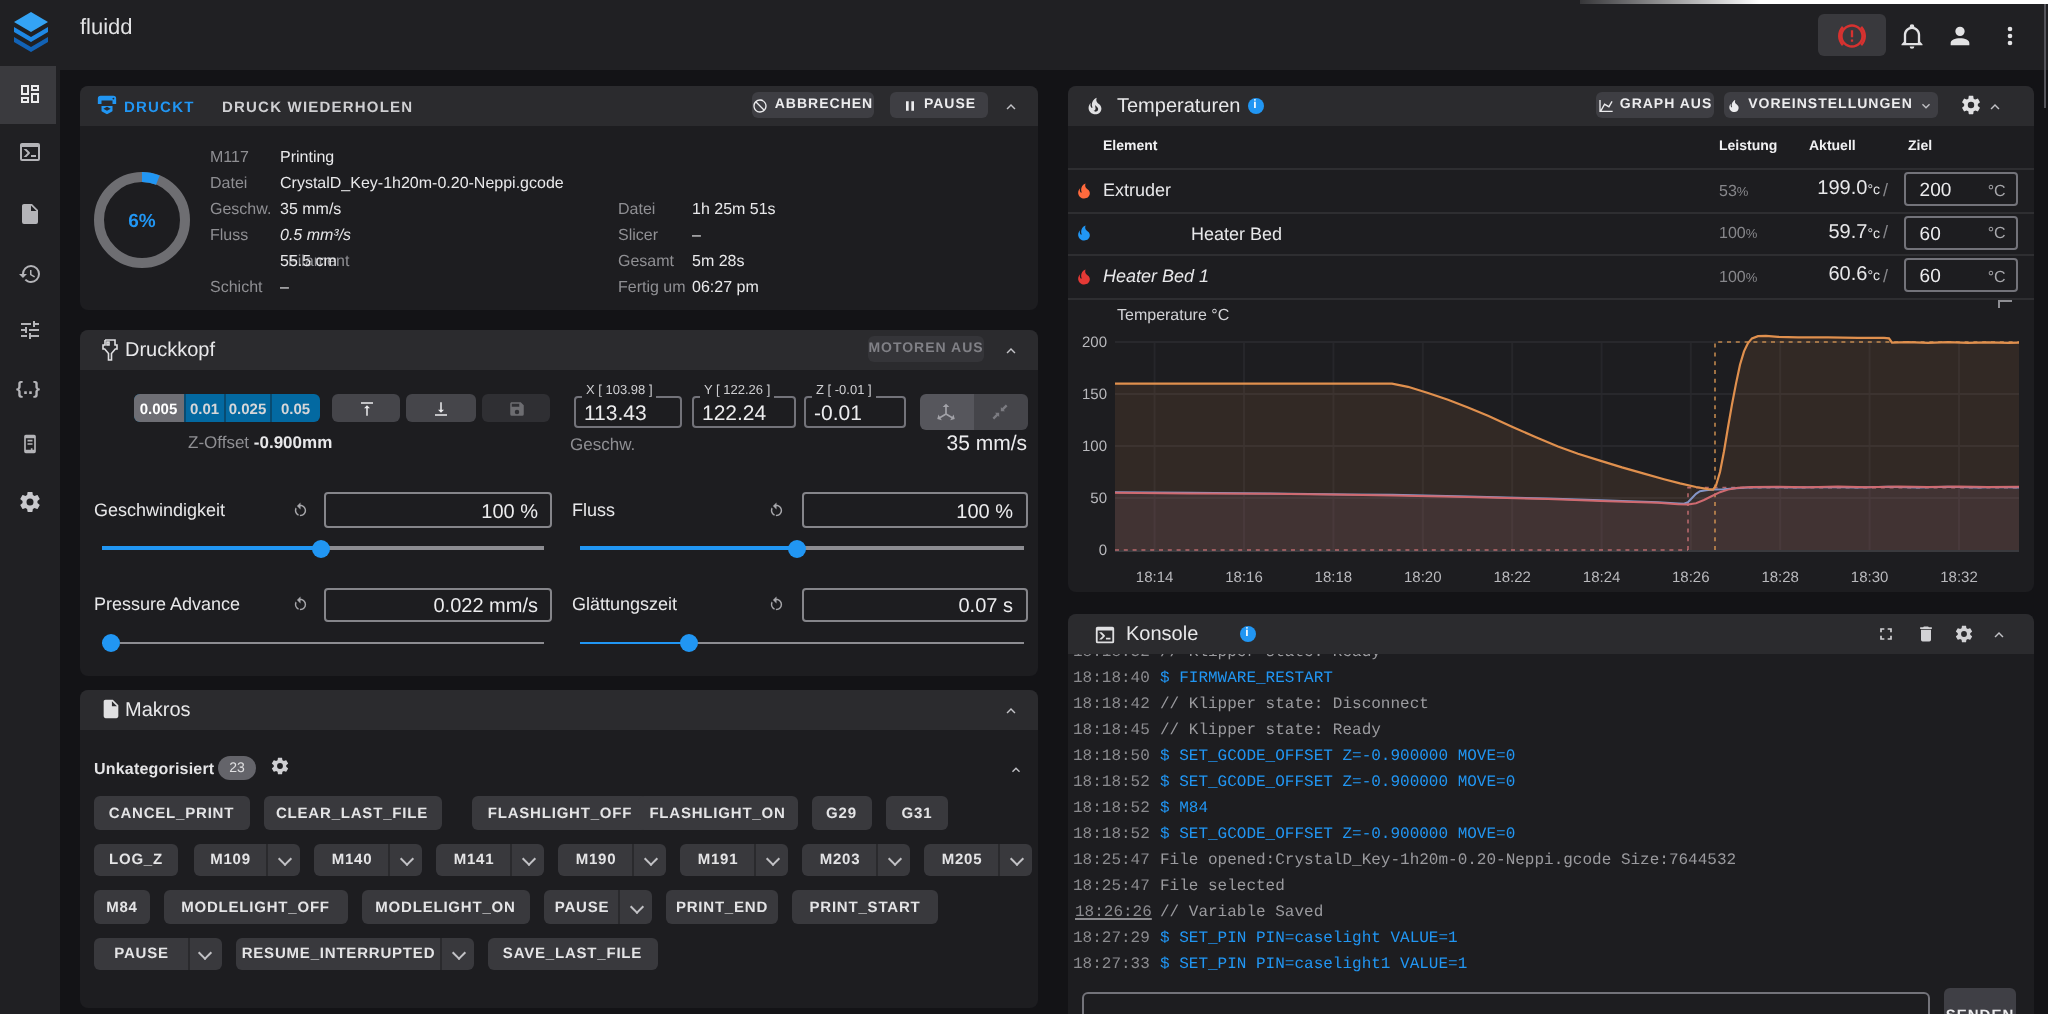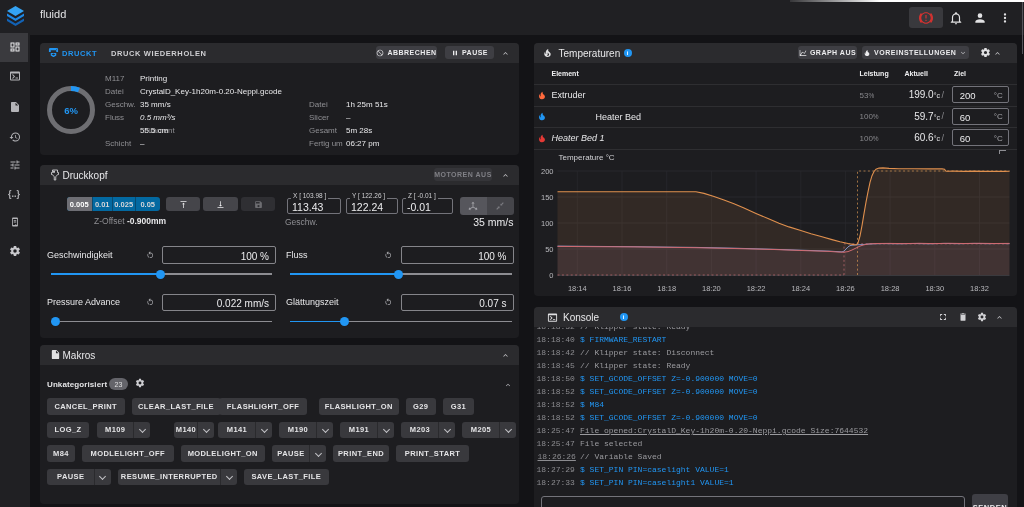--- a/index.html
+++ b/index.html
@@ -299,28 +299,28 @@
           </svg>
         </div>
       <div class="abs" style="left:464px;top:36px;">
           <svg width="8" height="8" viewBox="0 0 24 24" fill="#c2c2c6">
             <path d="M7.41,15.41L12,10.83L16.59,15.41L18,14L12,8L6,14L7.41,15.41Z"></path>
           </svg>
         </div>
 
       <div class="mbtn" style="left:7px;top:53.5px;width:77.5px;">CANCEL_PRINT</div>
       <div class="mbtn" style="left:91.5px;top:53.5px;width:89px;">CLEAR_LAST_FILE</div>
-      <div class="mbtn" style="left:179px;top:53.5px;width:88px;">FLASHLIGHT_OFF</div>
+      <div class="mbtn" style="left:196px;top:53.5px;width:88px;">FLASHLIGHT_OFF</div>
       <div class="mbtn" style="left:279px;top:53.5px;width:79.5px;">FLASHLIGHT_ON</div>
       <div class="mbtn" style="left:365.5px;top:53.5px;width:30.5px;">G29</div>
       <div class="mbtn" style="left:403px;top:53.5px;width:31px;">G31</div>
 
       <div class="mbtn" style="left:7px;top:77px;width:42px;">LOG_Z</div>
       <div class="mbtn drop" style="left:56.5px;top:77px;width:53.5px;">M109</div>
-      <div class="mbtn drop" style="left:134px;top:77px;width:40px;">M140</div>
+      <div class="mbtn drop" style="left:117px;top:77px;width:54px;">M140</div>
       <div class="mbtn drop" style="left:178px;top:77px;width:54px;">M141</div>
       <div class="mbtn drop" style="left:239px;top:77px;width:54px;">M190</div>
       <div class="mbtn drop" style="left:300px;top:77px;width:54px;">M191</div>
       <div class="mbtn drop" style="left:361px;top:77px;width:54px;">M203</div>
       <div class="mbtn drop" style="left:422px;top:77px;width:54px;">M205</div>
 
       <div class="mbtn" style="left:7px;top:100.5px;width:28px;">M84</div>
       <div class="mbtn" style="left:42px;top:100.5px;width:91.5px;">MODLELIGHT_OFF</div>
       <div class="mbtn" style="left:140.5px;top:100.5px;width:84.5px;">MODLELIGHT_ON</div>
       <div class="mbtn drop" style="left:232px;top:100.5px;width:54px;">PAUSE</div>
@@ -475,21 +475,21 @@
 <div class="abs mono" style="left:46.5px;top:53.8px;color:#9a9a9e;">// Klipper state: Ready</div>
 <div class="abs mono" style="left:3px;top:66.8px;color:#8b8b8f;">18:18:50</div>
 <div class="abs mono" style="left:46.5px;top:66.8px;color:#2196f3;">$ SET_GCODE_OFFSET Z=-0.900000 MOVE=0</div>
 <div class="abs mono" style="left:3px;top:79.8px;color:#8b8b8f;">18:18:52</div>
 <div class="abs mono" style="left:46.5px;top:79.8px;color:#2196f3;">$ SET_GCODE_OFFSET Z=-0.900000 MOVE=0</div>
 <div class="abs mono" style="left:3px;top:92.8px;color:#8b8b8f;">18:18:52</div>
 <div class="abs mono" style="left:46.5px;top:92.8px;color:#2196f3;">$ M84</div>
 <div class="abs mono" style="left:3px;top:105.8px;color:#8b8b8f;">18:18:52</div>
 <div class="abs mono" style="left:46.5px;top:105.8px;color:#2196f3;">$ SET_GCODE_OFFSET Z=-0.900000 MOVE=0</div>
 <div class="abs mono" style="left:3px;top:118.8px;color:#8b8b8f;">18:25:47</div>
-<div class="abs mono" style="left:46.5px;top:118.8px;color:#9a9a9e;text-decoration:underline;">File opened:CrystalD_Key-1h20m-0.20-Neppi.gcode Size:7644532</div>
+<div class="abs mono" style="left:46.5px;top:118.8px;color:#9a9a9e;">File opened:CrystalD_Key-1h20m-0.20-Neppi.gcode Size:7644532</div>
 <div class="abs mono" style="left:3px;top:131.8px;color:#8b8b8f;">18:25:47</div>
 <div class="abs mono" style="left:46.5px;top:131.8px;color:#9a9a9e;">File selected</div>
 <div class="abs mono" style="left:4px;top:144.8px;color:#8b8b8f;text-decoration:underline;">18:26:26</div>
 <div class="abs mono" style="left:46.5px;top:144.8px;color:#9a9a9e;">// Variable Saved</div>
 <div class="abs mono" style="left:3px;top:157.8px;color:#8b8b8f;">18:27:29</div>
 <div class="abs mono" style="left:46.5px;top:157.8px;color:#2196f3;">$ SET_PIN PIN=caselight VALUE=1</div>
 <div class="abs mono" style="left:3px;top:170.8px;color:#8b8b8f;">18:27:33</div>
 <div class="abs mono" style="left:46.5px;top:170.8px;color:#2196f3;">$ SET_PIN PIN=caselight1 VALUE=1</div>
 <div class="abs" style="left:7.5px;top:188.5px;width:424px;height:25px;border:1px solid #73737a;border-radius:3px;"></div>
 <div class="abs" style="left:438.5px;top:186.5px;width:36px;height:25px;background:#3f3f45;border-radius:3px;">

